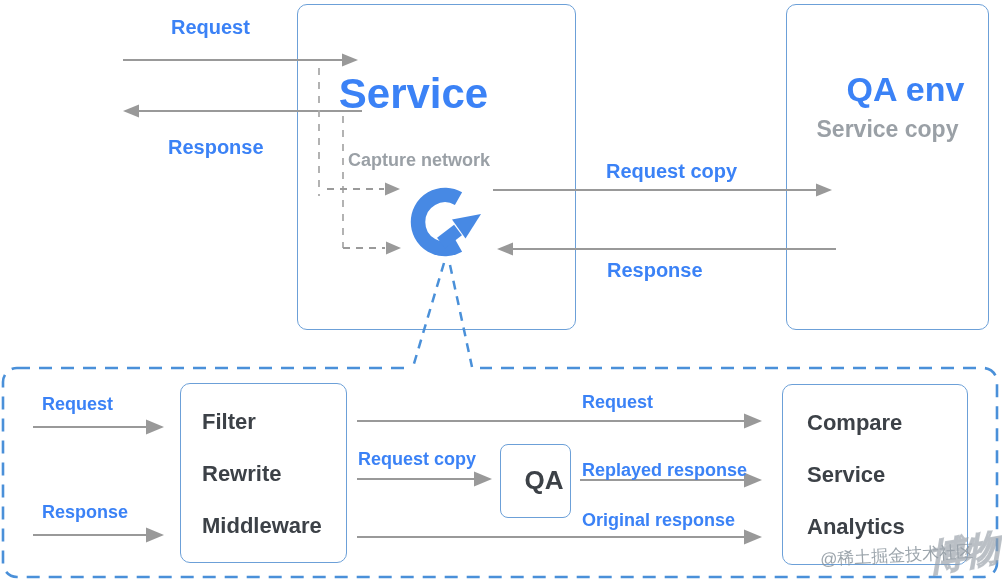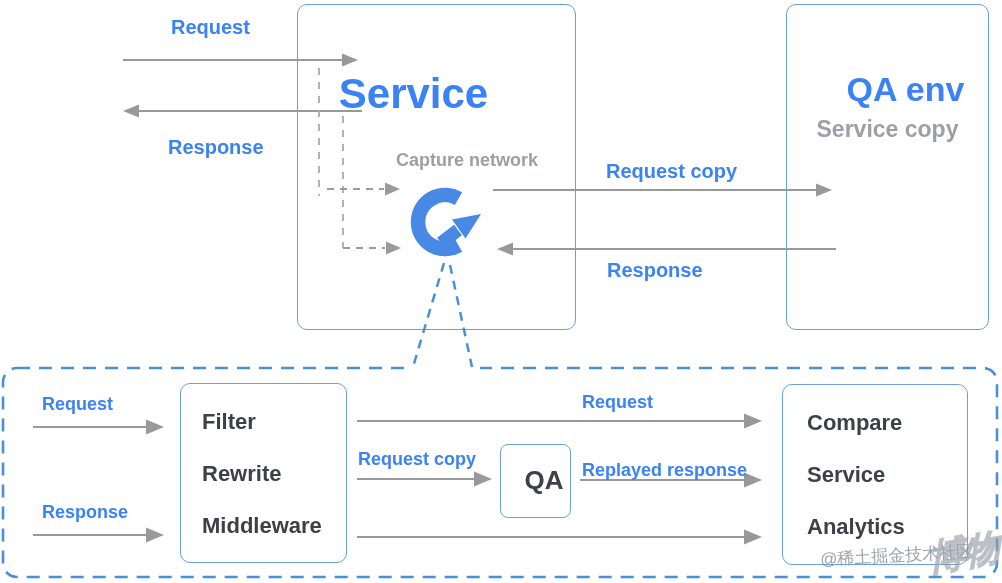--- a/index.html
+++ b/index.html
@@ -99,41 +99,42 @@
     <g>
       <line x1="357" y1="537" x2="744" y2="537" stroke="#999999" stroke-width="2.2"></line>
       <polygon points="762,537 744,529.5 744,544.5" fill="#999999"></polygon>
     </g>
   </svg>
 
   <div class="abs lbl" style="left:171px;top:16px;font-size:20px;">Request</div>
   <div class="abs lbl" style="left:168px;top:136px;font-size:20px;">Response</div>
 
   <div class="abs center lbl" style="left:297px;top:70px;width:233px;font-size:42px;font-weight:600;">Service</div>
-  <div class="abs muted" style="left:348px;top:150px;font-size:18px;margin-left:48px;">Capture network</div>
+  <div class="abs muted" style="left:348px;top:150px;font-size:18px;">Capture network</div>
 
   <div class="abs lbl" style="left:606px;top:160px;font-size:20px;">Request copy</div>
   <div class="abs lbl" style="left:607px;top:259px;font-size:20px;">Response</div>
 
   <div class="abs center lbl" style="left:786px;top:70px;width:203px;font-size:34px;font-weight:600;margin-left:18px;">QA env</div>
   <div class="abs center muted" style="left:786px;top:116px;width:203px;font-size:23px;">Service copy</div>
 
   <div class="abs lbl" style="left:42px;top:394px;font-size:18px;">Request</div>
   <div class="abs lbl" style="left:42px;top:502px;font-size:18px;">Response</div>
 
   <div class="item" style="left:202px;top:409px;">Filter</div>
   <div class="item" style="left:202px;top:461px;">Rewrite</div>
   <div class="item" style="left:202px;top:513px;">Middleware</div>
 
   <div class="abs lbl" style="left:582px;top:392px;font-size:18px;">Request</div>
   <div class="abs lbl" style="left:358px;top:449px;font-size:18px;">Request copy</div>
 
   <div class="abs center" style="left:500px;top:466px;width:88px;font-size:26px;font-weight:600;color:#3c4147;">QA</div>
 
   <div class="abs lbl" style="left:582px;top:460px;font-size:18px;">Replayed response</div>
+  <div class="abs lbl" style="left:582px;top:510px;font-size:18px;">Original response</div>
 
   <div class="item" style="left:807px;top:410px;">Compare</div>
   <div class="item" style="left:807px;top:462px;">Service</div>
   <div class="item" style="left:807px;top:514px;">Analytics</div>
 
   <div class="abs" id="wm-credit" style="left:820px;top:546px;">@稀土掘金技术社区</div>
   <div class="abs" id="wm-overlay" style="left:928px;top:532px;">博物</div>
 
 </div>
 

